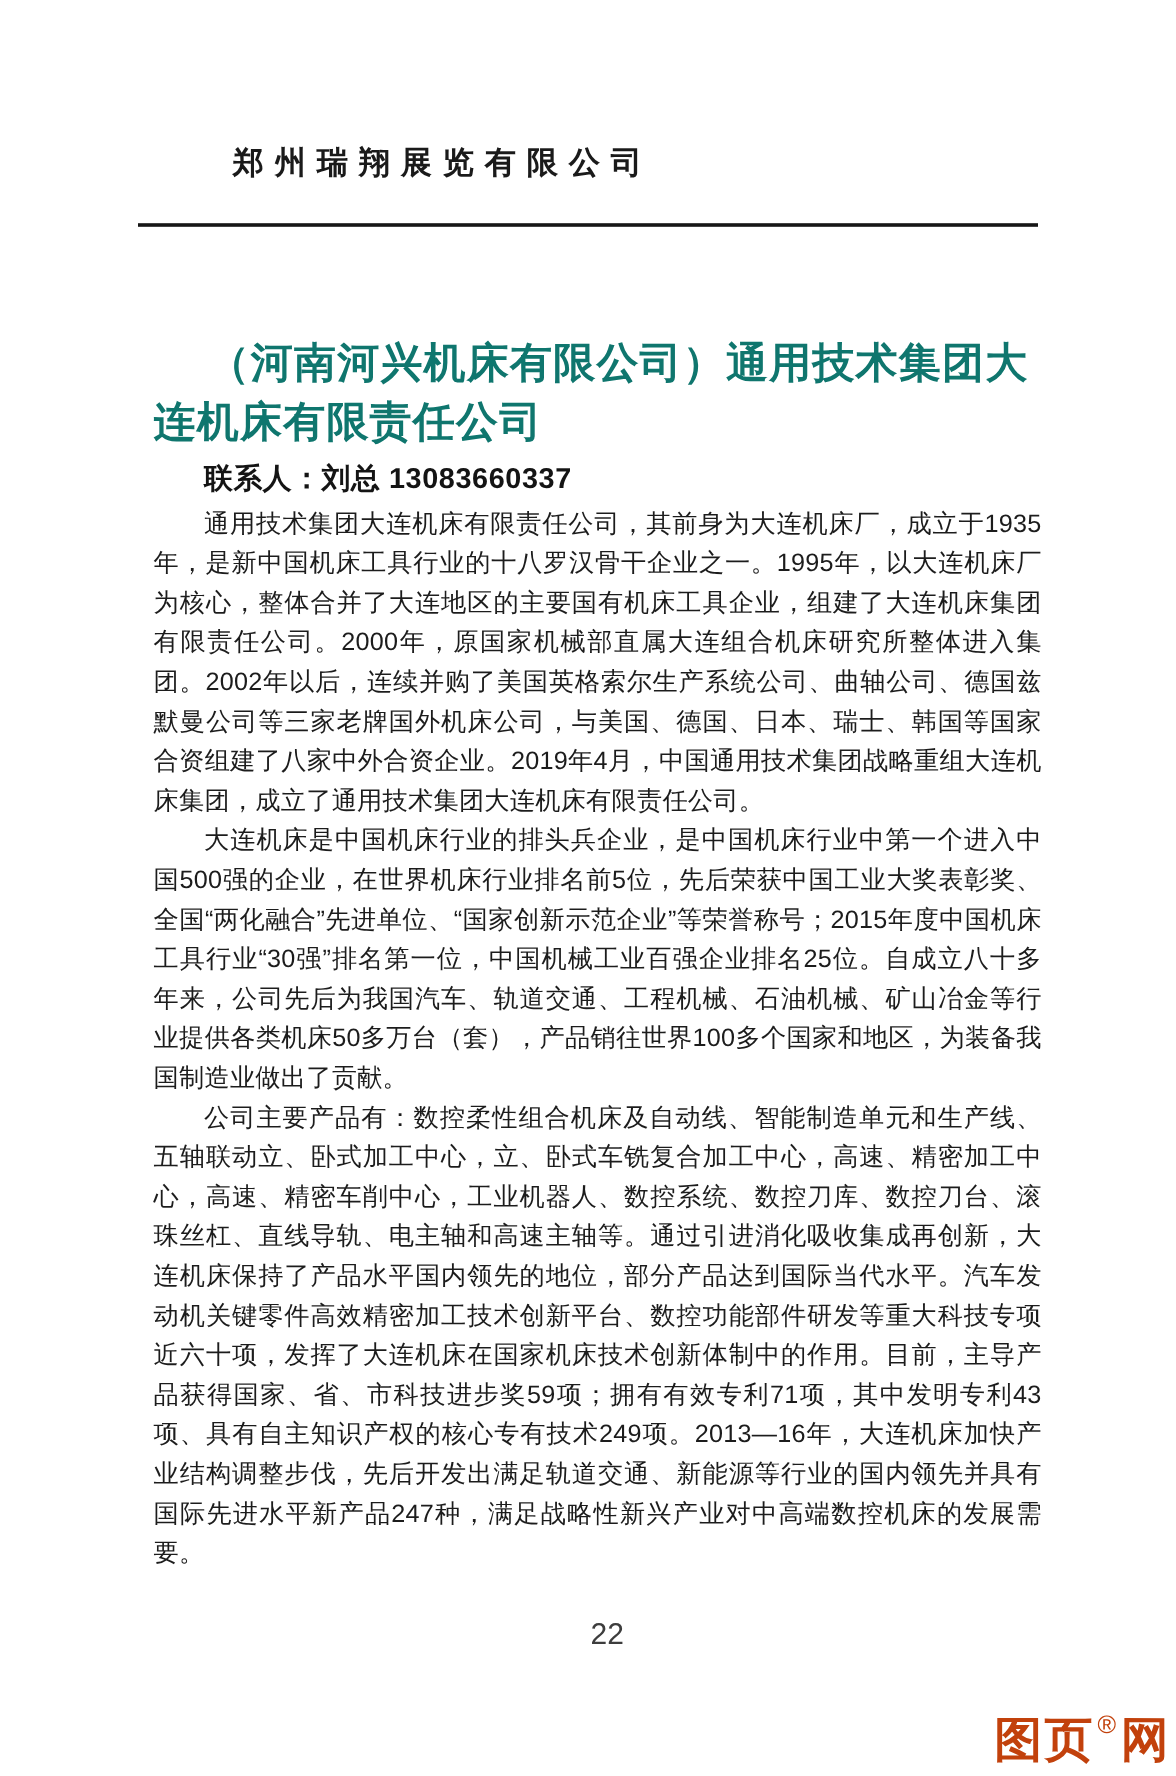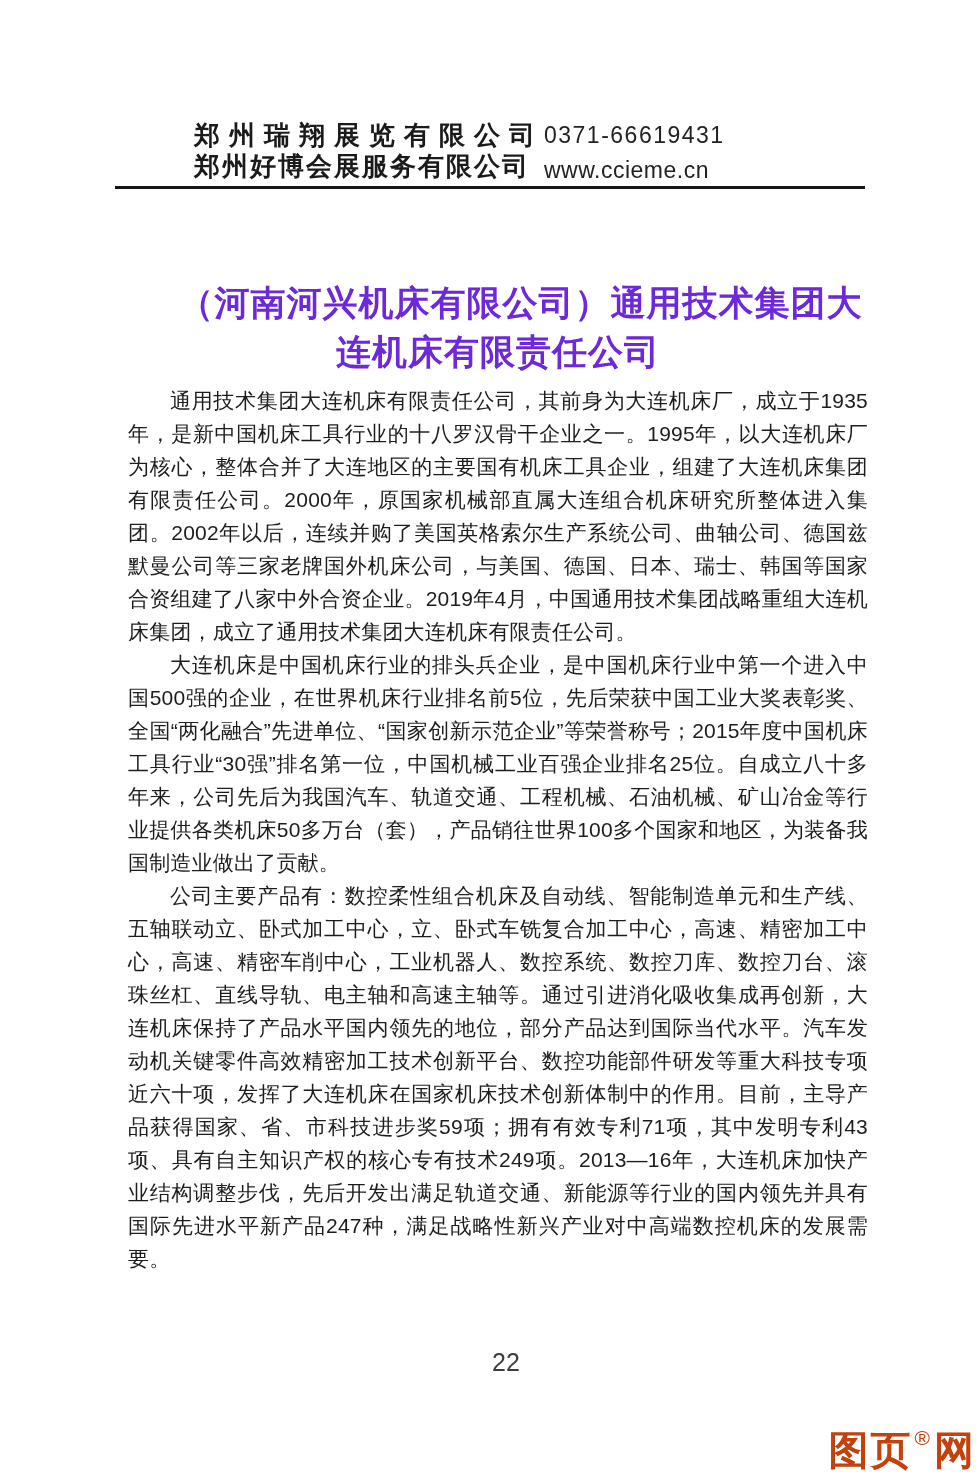--- a/index.html
+++ b/index.html
@@ -14,21 +14,21 @@
     overflow: hidden;
   }
 
   
   .header {
     position: absolute;
     left: 128px;
     right: 118px;
     top: 120px;
     display: flex;
-    justify-content: flex-start;
+    justify-content: space-between;
     align-items: flex-start;
   }
   .header-left { padding-left: 66px; }
   .company-line {
     font-weight: bold;
     font-size: 26px;
     line-height: 31px;
     white-space: nowrap;
   }
   .company-line.spread { letter-spacing: 9px; }
@@ -63,22 +63,21 @@
     top: 278px;
     width: 740px;
   }
   .article-title {
     margin: 0 0 8px 0;
     font-size: 35px;
     line-height: 49px;
     font-weight: bold;
     letter-spacing: 1px;
     text-indent: 45px;
-    color: #6d28d9;
-    text-align: center;
+    color: #0f766e;
   }
   .contact-line {
     margin: 0 0 4px 0;
     font-size: 24px;
     line-height: 32px;
     font-weight: bold;
     text-indent: 42px;
     letter-spacing: 0.5px;
     color: #141414;
   }
@@ -127,32 +126,28 @@
   }
 </style>
 </head>
 <body>
 
 <div class="page">
 
   <div class="header">
     <div class="header-left">
       <div class="company-line spread">郑州瑞翔展览有限公司</div>
-      <div class="company-line tight">郑州好博会展服务有限公司</div>
-    </div>
-    <div class="header-right">
-      <div class="header-phone">0371-66619431</div>
-      <div class="header-site">www.ccieme.cn</div>
     </div>
   </div>
 
   <div class="header-rule"></div>
 
   <div class="article">
     <h1 class="article-title">（河南河兴机床有限公司）通用技术集团大连机床有限责任公司</h1>
+    <p class="contact-line">联系人：刘总 13083660337</p>
     <p class="body-para">通用技术集团大连机床有限责任公司，其前身为大连机床厂，成立于1935年，是新中国机床工具行业的十八罗汉骨干企业之一。1995年，以大连机床厂为核心，整体合并了大连地区的主要国有机床工具企业，组建了大连机床集团有限责任公司。2000年，原国家机械部直属大连组合机床研究所整体进入集团。2002年以后，连续并购了美国英格索尔生产系统公司、曲轴公司、德国兹默曼公司等三家老牌国外机床公司，与美国、德国、日本、瑞士、韩国等国家合资组建了八家中外合资企业。2019年4月，中国通用技术集团战略重组大连机床集团，成立了通用技术集团大连机床有限责任公司。</p>
     <p class="body-para">大连机床是中国机床行业的排头兵企业，是中国机床行业中第一个进入中国500强的企业，在世界机床行业排名前5位，先后荣获中国工业大奖表彰奖、全国“两化融合”先进单位、“国家创新示范企业”等荣誉称号；2015年度中国机床工具行业“30强”排名第一位，中国机械工业百强企业排名25位。自成立八十多年来，公司先后为我国汽车、轨道交通、工程机械、石油机械、矿山冶金等行业提供各类机床50多万台（套），产品销往世界100多个国家和地区，为装备我国制造业做出了贡献。</p>
     <p class="body-para">公司主要产品有：数控柔性组合机床及自动线、智能制造单元和生产线、五轴联动立、卧式加工中心，立、卧式车铣复合加工中心，高速、精密加工中心，高速、精密车削中心，工业机器人、数控系统、数控刀库、数控刀台、滚珠丝杠、直线导轨、电主轴和高速主轴等。通过引进消化吸收集成再创新，大连机床保持了产品水平国内领先的地位，部分产品达到国际当代水平。汽车发动机关键零件高效精密加工技术创新平台、数控功能部件研发等重大科技专项近六十项，发挥了大连机床在国家机床技术创新体制中的作用。目前，主导产品获得国家、省、市科技进步奖59项；拥有有效专利71项，其中发明专利43项、具有自主知识产权的核心专有技术249项。2013—16年，大连机床加快产业结构调整步伐，先后开发出满足轨道交通、新能源等行业的国内领先并具有国际先进水平新产品247种，满足战略性新兴产业对中高端数控机床的发展需要。</p>
   </div>
 
   <div class="page-number">22</div>
 
   <div class="watermark" style="color: #c2410c;">
     <span>图页</span><span class="reg">®</span><span>网</span>
   </div>

